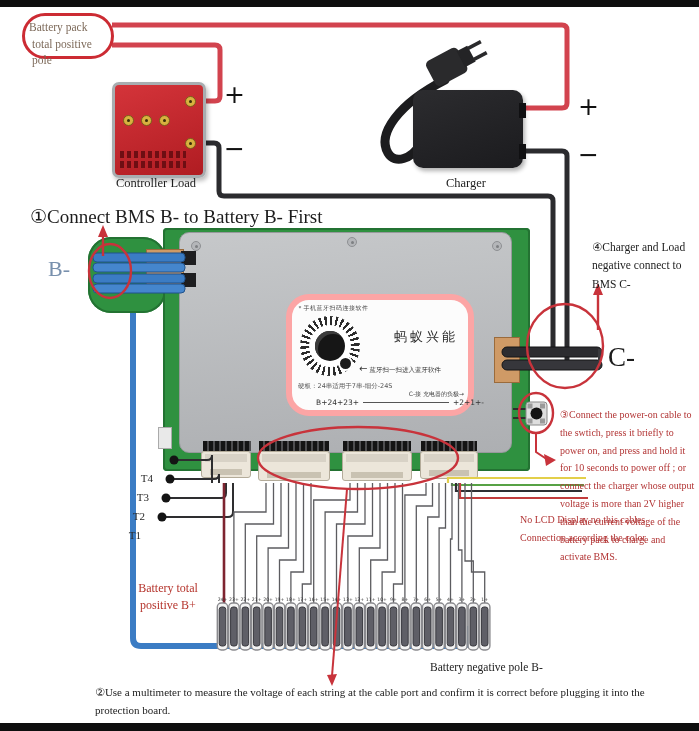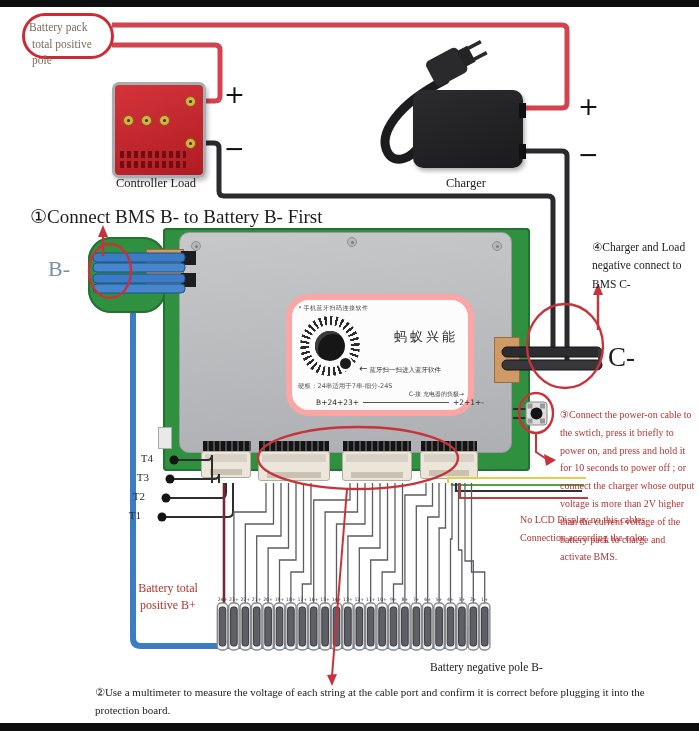--- a/index.html
+++ b/index.html
@@ -55,21 +55,21 @@
   #step1{left:30px;top:205px;font-size:19px;}
   #step2{left:95px;top:684px;width:566px;font-size:11px;line-height:1.5;}
   #step3{left:560px;top:406px;width:138px;font-size:10px;line-height:1.78;color:#b23535;}
   #step4{left:592px;top:238px;width:106px;font-size:11.5px;line-height:1.6;}
   #notes{left:520px;top:511px;width:170px;font-size:10px;line-height:1.8;color:#b23535;}
   #lab-bminus{left:48px;top:256px;font-size:22px;color:#7890ad;}
   #lab-cminus{left:608px;top:342px;font-size:27px;color:#1d1d1d;}
   #lab-controller{left:106px;top:176px;width:100px;text-align:center;font-size:12.5px;}
   #lab-charger{left:436px;top:176px;width:60px;text-align:center;font-size:12.5px;}
   .pm{font-family:"DejaVu Sans",sans-serif;font-size:25px;color:#111;z-index:5;}
-  .tlab{position:absolute;width:22px;text-align:right;font-size:11px;color:#2a2a2a;z-index:5;}
+  .tlab{position:absolute;width:22px;text-align:right;font-size:11px;color:#2a2a2a;z-index:5;margin-top:20px;}
   #lab-btp{left:118px;top:580px;width:100px;text-align:center;font-size:12px;color:#b5342c;line-height:1.4;z-index:5;}
   #lab-bneg{left:430px;top:661px;font-size:11.5px;color:#222;z-index:5;}
 </style>
 </head>
 <body>
 <div id="stage">
 
 <div class="bar" style="top:0;height:7px;"></div>
 <div class="bar" style="top:723px;height:8px;"></div>
 

